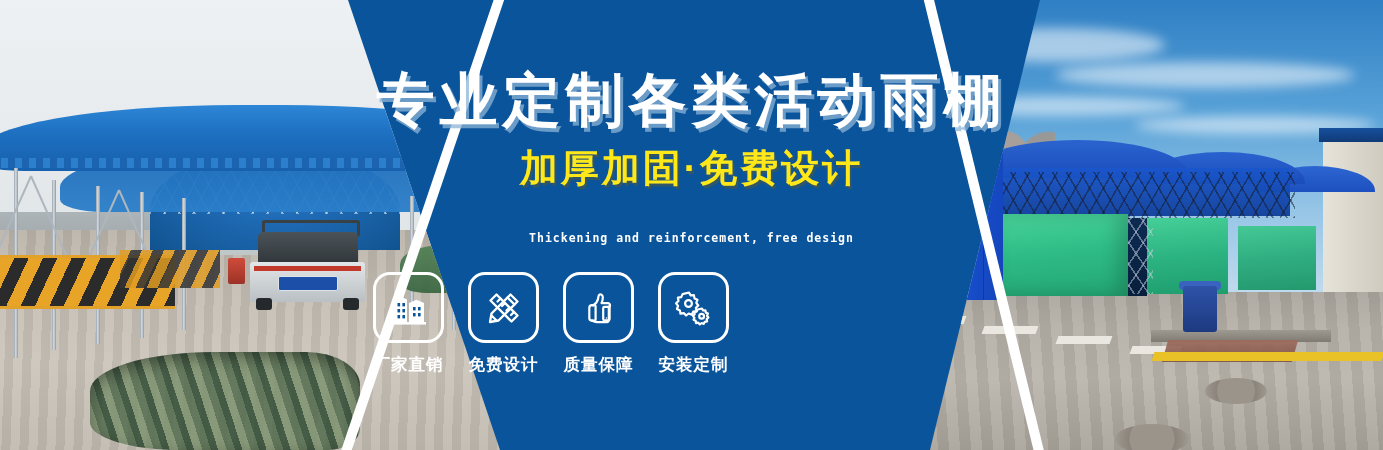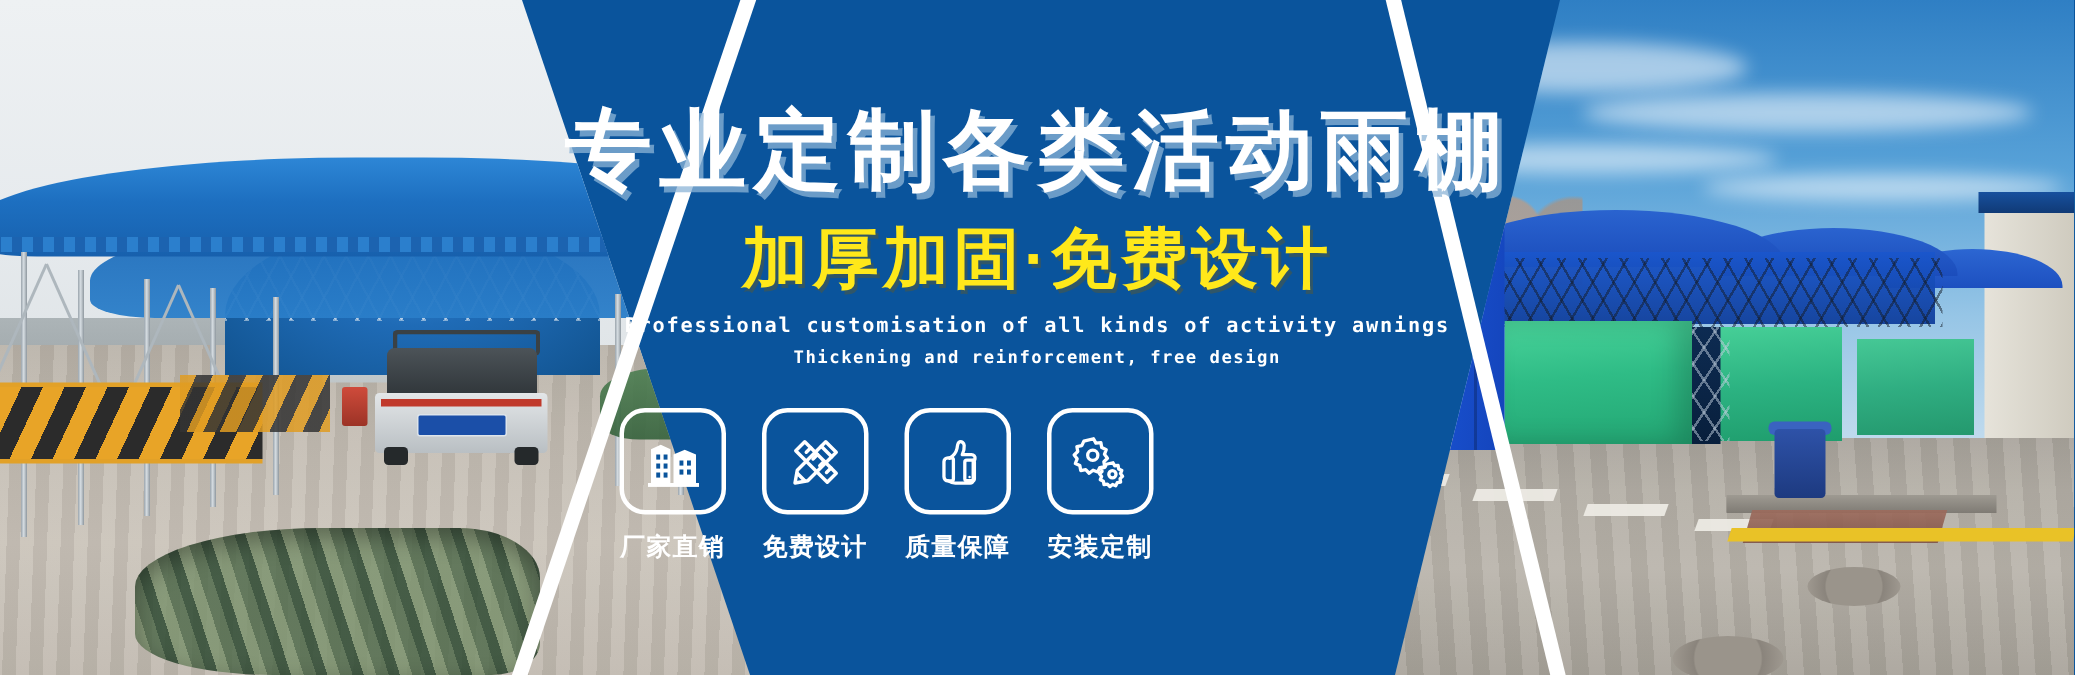--- a/index.html
+++ b/index.html
@@ -145,31 +145,31 @@
   .sep{position:absolute;top:-60px;width:10px;height:580px;background:#ffffff;}
   .sep-left{left:416px;transform:rotate(18.7deg);}
   .sep-right{left:980px;transform:rotate(-13.7deg);}
 
   
   .center{position:absolute;left:0;top:0;width:1383px;height:450px;padding-left:34px;}
   .title{position:absolute;top:62px;left:0;width:1383px;text-align:center;
     font-size:58px;font-weight:bold;color:#ffffff;letter-spacing:5px;
     text-shadow:3px 4px 0 rgba(140,180,215,.75);}
   .subtitle{position:absolute;top:143px;left:0;width:1383px;text-align:center;
-    font-size:44px;font-weight:bold;color:#ffe81a;letter-spacing:3px;
+    font-size:38px;font-weight:bold;color:#ffe81a;letter-spacing:3px;
     text-shadow:2px 3px 0 rgba(120,92,10,.35);}
   .en1{position:absolute;top:209px;left:0;width:1383px;text-align:center;
     font-family:"DejaVu Sans Mono","Liberation Mono",monospace;
     font-size:13.5px;font-weight:bold;color:#ffffff;letter-spacing:1.2px;}
   .en2{position:absolute;top:231px;left:0;width:1383px;text-align:center;
     font-family:"DejaVu Sans Mono","Liberation Mono",monospace;
     font-size:11.5px;font-weight:bold;color:#ffffff;letter-spacing:1px;}
 
   .features{position:absolute;top:272px;left:0;width:1102px;
-    display:flex;justify-content:center;gap:22px;margin-left:40px;}
+    display:flex;justify-content:center;gap:22px;}
   .feature{width:73px;display:flex;flex-direction:column;align-items:center;}
   .fbox{width:71px;height:71px;border:3px solid #ffffff;border-radius:17px;
     display:flex;align-items:center;justify-content:center;box-sizing:border-box;}
   .fbox svg{display:block;}
   .flabel{margin-top:11px;font-size:16.5px;font-weight:bold;color:#ffffff;
     letter-spacing:1px;white-space:nowrap;}
 </style>
 </head>
 <body>
 
@@ -258,21 +258,20 @@
       <div class="r-manhole" style="left:210px;top:424px;width:74px;height:30px;"></div>
     </div>
   </div>
 
   <div class="sep sep-left"></div>
   <div class="sep sep-right"></div>
 
   <div class="center">
     <div class="title">专业定制各类活动雨棚</div>
     <div class="subtitle">加厚加固·免费设计</div>
-    <div class="en1">Professional customisation of all kinds of activity awnings</div>
     <div class="en2">Thickening and reinforcement, free design</div>
 
     <div class="features">
 
       <div class="feature">
         <div class="fbox">
           <span>
             <svg width="38" height="38" viewBox="0 0 38 38">
               <path d="M4 34h13V10.5L10.5 7.5 4 10.5z" fill="#fff"></path>
               <path d="M19 34h15V14l-7.5-3.2L19 14z" fill="#fff"></path>

